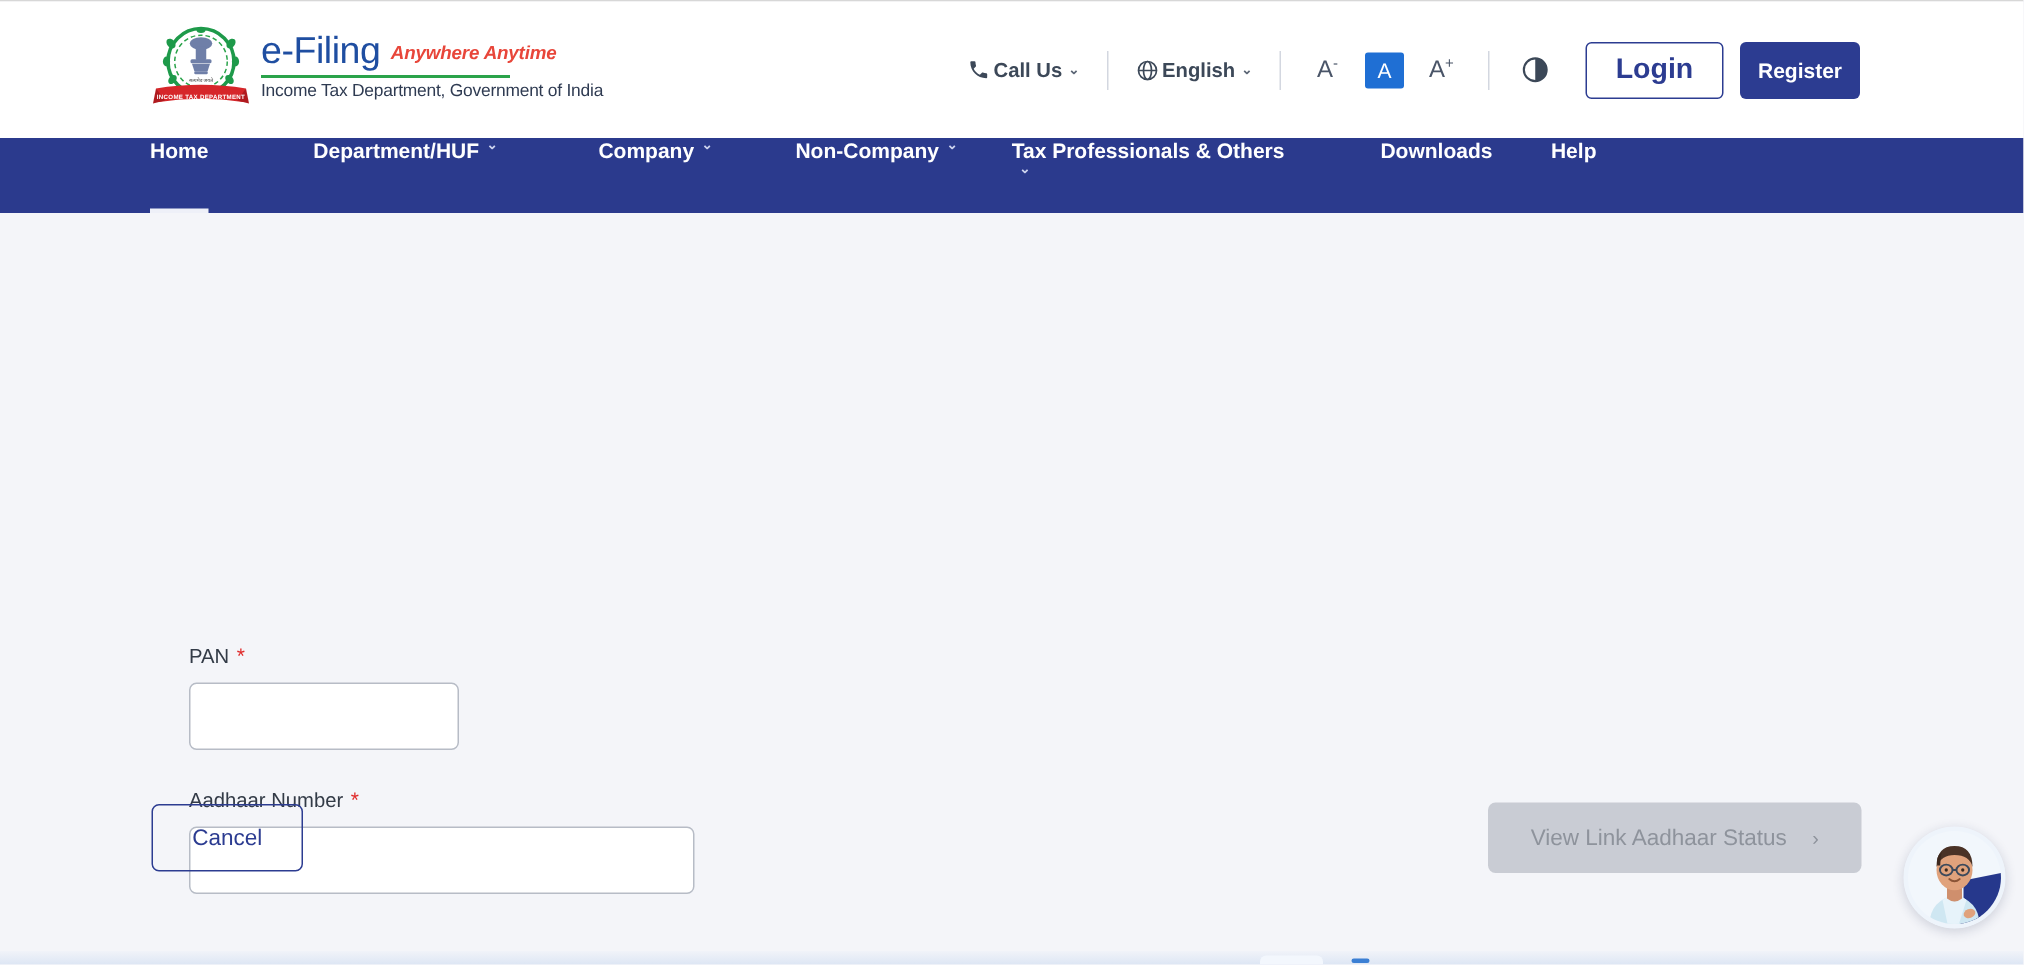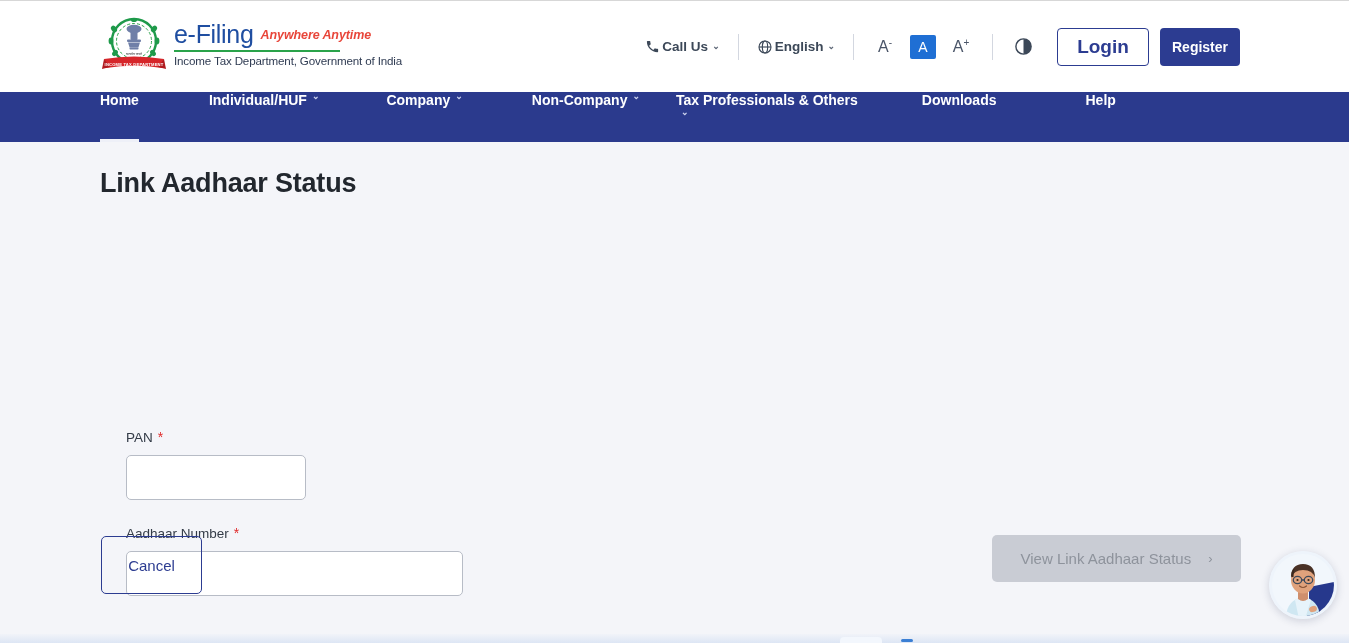--- a/index.html
+++ b/index.html
@@ -137,21 +137,21 @@
     border: 1px solid #b7bcc6; border-radius: 5px;
     font-size: 14px; color: #222; padding: 0 11px;
     font-family: "Liberation Sans", sans-serif;
     outline: none;
   }
   #pan-input { left: 126px; top: 313px; width: 180px; height: 45px; }
   #aadhaar-input { left: 126px; top: 409px; width: 337px; height: 45px; }
 
   .btn-cancel {
     position: absolute; left: 101px; top: 394px;
-    width: 101px; height: 58px; border-radius: 5px;
+    width: 101px; height: 45px; border-radius: 5px;
     border: 1.4px solid #2c3c91; background: transparent; color: #2c3c91;
     font-size: 15px; cursor: pointer;
     display: flex; align-items: center; justify-content: center;
     font-family: "Liberation Sans", sans-serif;
   }
 
   .btn-submit {
     position: absolute; left: 992px; top: 393px;
     width: 249px; height: 47px; border-radius: 5px;
     border: none; background: #c9ccd4; color: #8e939c;
@@ -293,52 +293,51 @@
 
   <div class="navbar">
     <div class="nav-inner">
 
       <div class="nav-item active" style="margin-right:70px;">
         <span>Home</span>
         <span class="nav-underline"></span>
       </div>
 
       <div class="nav-item" style="margin-right:67px;">
-        <span>Individual/HUF</span>
-        <span class="chev">⌄</span>
-      </div>
-
-      <div class="nav-item" style="margin-right:69px;">
+        <span>Department/HUF</span>
+        <span class="chev">⌄</span>
+      </div>
+
+      <div class="nav-item" style="margin-right:55px;">
         <span>Company</span>
         <span class="chev">⌄</span>
       </div>
 
       <div class="nav-item" style="margin-right:36px;">
         <span>Non-Company</span>
         <span class="chev">⌄</span>
       </div>
 
       <div class="nav-item" style="margin-right:64px;flex-direction:column;">
         <span>Tax Professionals &amp; Others</span>
         <span class="chev">⌄</span>
       </div>
 
-      <div class="nav-item" style="margin-right:89px;">
+      <div class="nav-item" style="margin-right:39px;">
         <span>Downloads</span>
       </div>
 
       <div class="nav-item">
         <span>Help</span>
       </div>
     </div>
   </div>
 
   <div class="main">
 
-    <div class="page-title">Link Aadhaar Status</div>
 
 
     <div class="field-label" style="left:126px; top:287px;">
       <span>PAN</span><span class="req">*</span>
     </div>
     <input class="fld" id="pan-input" type="text" placeholder="" style="">
 
     <div class="field-label" style="left:126px; top:383px;">
       <span>Aadhaar Number</span><span class="req">*</span>
     </div>

